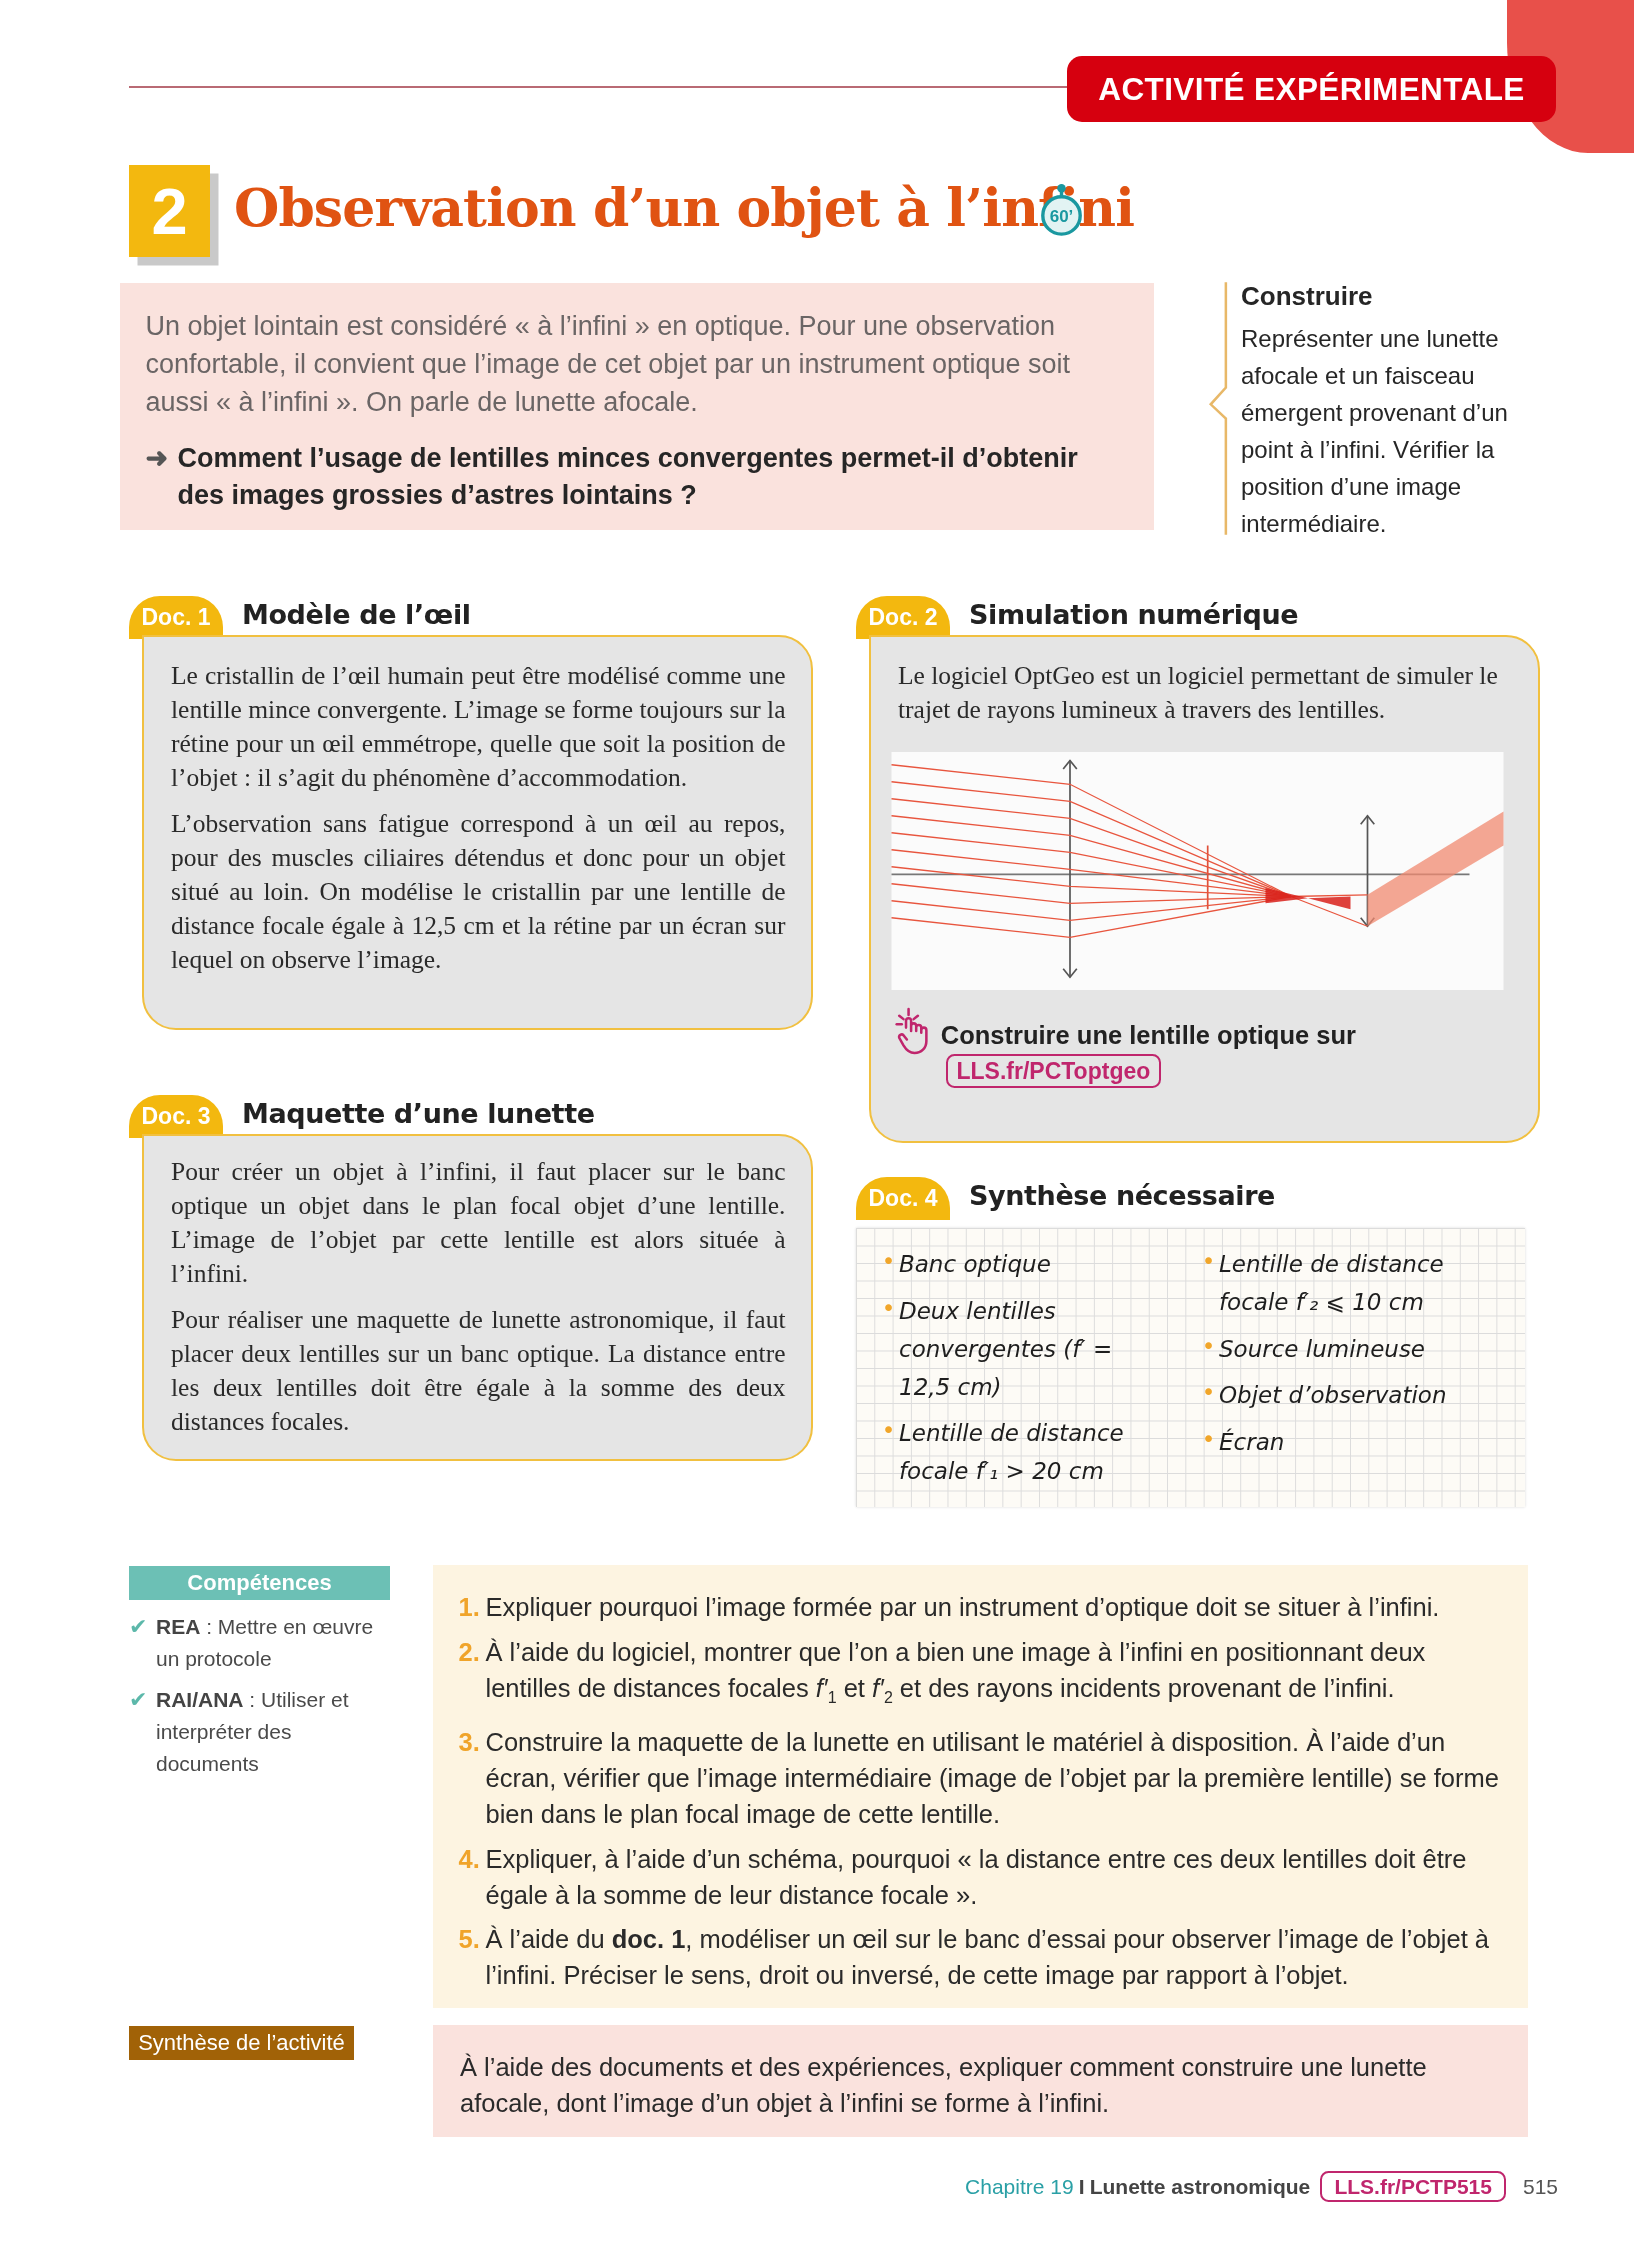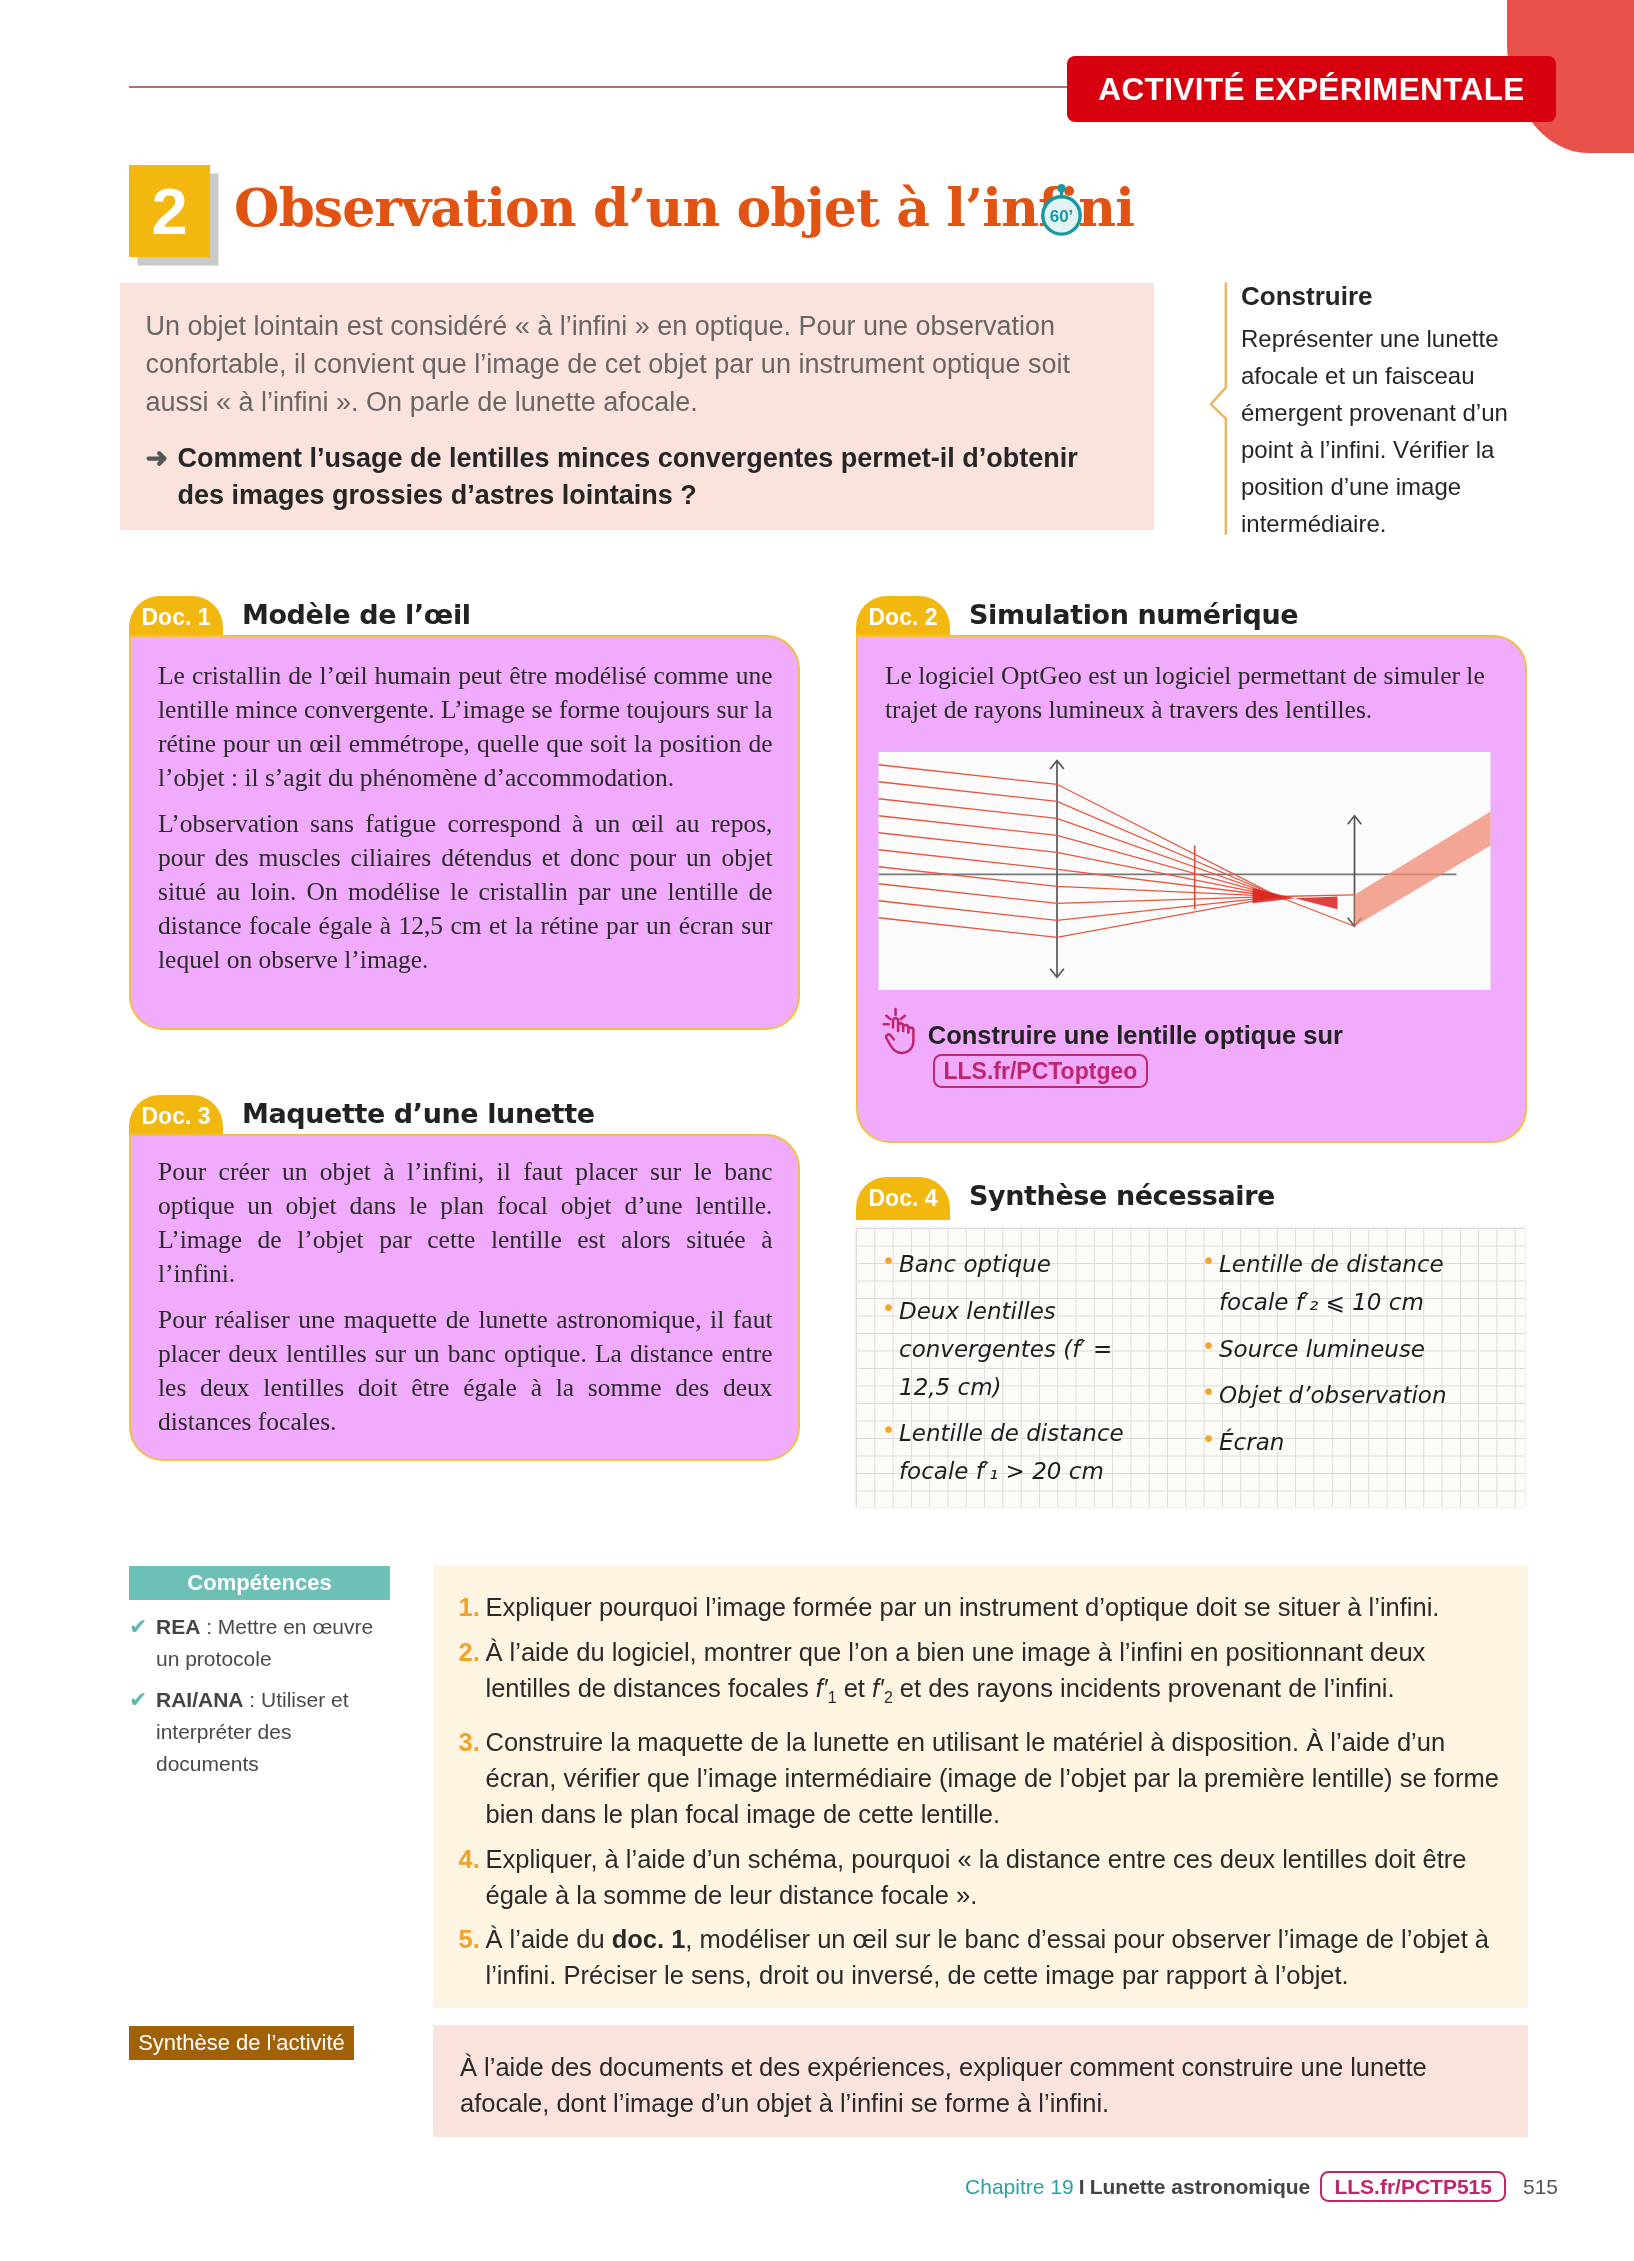--- a/index.html
+++ b/index.html
@@ -3,21 +3,21 @@
 <meta charset="utf-8">
 <style>
   * { box-sizing: border-box; margin: 0; padding: 0; }
   html, body { width: 1635px; height: 2261px; background: #ffffff; overflow: hidden; }
   body { position: relative; font-family: "Liberation Sans", sans-serif; color: #2a2a2a; }
 
   .corner-blob { position: absolute; right: -34px; top: -68px; width: 162px; height: 221px;
     background: #e8504a; border-radius: 0 0 0 102px / 0 0 0 119px; border-bottom-left-radius: 50%; }
   .top-rule { position: absolute; left: 129px; top: 86px; width: 954px; height: 1.7px; background: #b96a74; }
   .activity-tag { position: absolute; left: 1067px; top: 56px; width: 489px; height: 66px;
-    background: #d6000f; border-radius: 8px; color: #fff; font-weight: 700; font-size: 31.5px;
+    background: #d6000f; border-radius: 15px; color: #fff; font-weight: 700; font-size: 31.5px;
     display: flex; align-items: center; justify-content: center; letter-spacing: 0.4px; }
 
   .num-block { position: absolute; left: 129px; top: 165px; width: 81px; height: 92px; background: #f3b80f;
     box-shadow: 8.5px 8.5px 0 #c9c9c9; color: #fff; font-weight: 700; font-size: 65px;
     display: flex; align-items: center; justify-content: center; }
   .page-title { position: absolute; left: 234px; top: 177px; font-family: "DejaVu Serif", serif;
     font-weight: 700; font-size: 52px; color: #e05312; letter-spacing: -0.9px; }
   .timer { position: absolute; left: 1036px; top: 183px; width: 51px; height: 53px; }
 
   .intro-box { position: absolute; left: 120px; top: 283px; width: 1034px; height: 247px; background: #fae2dd; padding: 24px 25.5px; }
@@ -27,21 +27,21 @@
 
   .objectives { position: absolute; left: 1204px; top: 281px; width: 332px; height: 255px; }
   .obj-bracket { position: absolute; left: 0; top: 0; }
   .obj-title { position: absolute; left: 37px; top: 0; font-weight: 700; font-size: 26px; color: #262626; }
   .obj-text { position: absolute; left: 37px; top: 39px; font-size: 24px; line-height: 37px; color: #262626; width: 306px; }
 
   .doc { position: absolute; }
   .doc-tab { position: absolute; left: 0; top: 0; height: 43px; width: 94px; background: #f3b80f; border-radius: 31px 31px 0 0;
     color: #fff; font-weight: 700; font-size: 23px; display: flex; align-items: center; justify-content: center; }
   .doc-title { position: absolute; left: 113px; top: 3.4px; font-weight: 700; font-size: 27px; color: #222; font-family: "DejaVu Sans", sans-serif; letter-spacing: -0.4px;}
-  .doc-box { position: absolute; left: 0; top: 39px; border: 2.6px solid #f1c040; border-radius: 0 34px 34px 34px; background: #f0abfc; }
+  .doc-box { position: absolute; left: 13px; top: 39px; border: 2.6px solid #f1c040; border-radius: 0 34px 34px 34px; background: #e5e5e5; }
   .doc-body { font-family: "Liberation Serif", serif; font-size: 25.5px; line-height: 34px; color: #2a2a2a; text-align: justify; }
   .doc-body p + p { margin-top: 12px; }
 
   .optics { position: absolute; left: 20.4px; top: 115px; width: 613px; height: 238px; }
   .cta { position: absolute; left: 24px; top: 370px; display: flex; align-items: flex-start; }
   .cta-text { font-weight: 700; font-size: 25.5px; color: #222; margin-left: 6.8px; margin-top: 13.6px; }
   .cta-link { position: absolute; left: 51px; top: 47px; border: 2.1px solid #c0266d; border-radius: 8.5px; color: #c0266d;
     font-weight: 700; font-size: 23px; padding: 1.7px 8.5px; white-space: nowrap; }
 
   .grid-box { position: absolute; left: 0; top: 51px; width: 669px; height: 279px;

